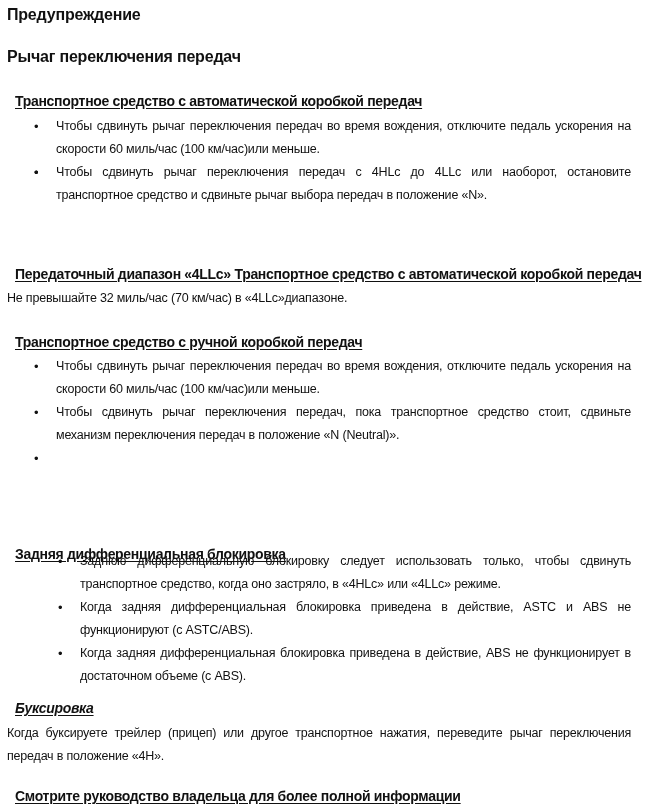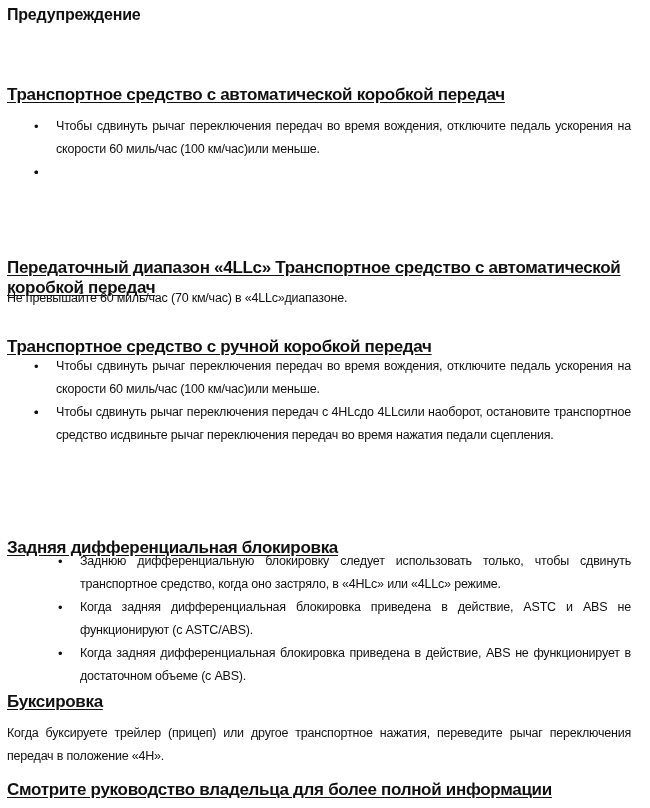--- a/index.html
+++ b/index.html
@@ -7,22 +7,22 @@
     width: 650px; height: 808px; overflow: hidden;
     font-family: "Liberation Sans", "DejaVu Sans", sans-serif;
     color: #111111;
   }
   .page { position: relative; width: 650px; height: 808px; }
   .h1 {
     position: absolute; left: 7px; font-weight: bold; font-size: 16px;
     letter-spacing: -0.2px; margin: 0;
   }
   .sec {
-    position: absolute; left: 7px; font-weight: bold; font-size: 17px;
-    text-decoration: underline; text-underline-offset: 2px; margin: 0;
+    position: absolute; left: 7px; font-weight: bold; font-size: 14px;
+    text-decoration: underline; text-underline-offset: 2px; margin: 8px;
     letter-spacing: -0.3px;
   }
   .para {
     position: absolute; left: 7px; width: 624px; font-size: 12.5px;
     line-height: 23px; text-align: justify; margin: 0; letter-spacing: -0.2px;
   }
   ul.blist { position: absolute; margin: 0; padding: 0; list-style: none; }
   ul.blist li {
     position: relative; font-size: 12.5px; line-height: 23px;
     text-align: justify; letter-spacing: -0.2px; margin-bottom: 0px;
@@ -32,43 +32,44 @@
   }
   .l1 { left: 56px; width: 575px; }
   .l2 { left: 80px; width: 551px; }
 </style>
 </head>
 <body>
 
 <div class="page">
 
   <h1 class="h1" style="top:6px;">Предупреждение</h1>
+  <h2 class="h1" style="top:48px;">Рычаг переключения передач</h2>
 
   <div class="sec" style="top:85px;">Транспортное средство с автоматической коробкой передач</div>
   <ul class="blist l1" style="top:115px;">
     <li><span class="bullet">•</span><span>Чтобы сдвинуть рычаг переключения передач во время вождения, отключите педаль ускорения на скорости 60 миль/час (100 км/час)или меньше.</span></li>
     <li><span class="bullet">•</span></li>
-    <li><span class="bullet">•</span></li>
+    <li><span class="bullet">•</span><span>Чтобы сдвинуть рычаг переключения передач с 4HLc до 4LLc или наоборот, остановите транспортное средство и сдвиньте рычаг выбора передач в положение «N».</span></li>
   </ul>
 
   <div class="sec" style="top:258px;">Передаточный диапазон «4LLc» Транспортное средство с автоматической коробкой передач</div>
-  <p class="para" style="top:287px;">Не превышайте 60 миль/час (70 км/час) в «4LLc»диапазоне.</p>
+  <p class="para" style="top:287px;">Не превышайте 32 миль/час (70 км/час) в «4LLc»диапазоне.</p>
 
-  <div class="sec" style="top:337px;">Транспортное средство с ручной коробкой передач</div>
+  <div class="sec" style="top:326px;">Транспортное средство с ручной коробкой передач</div>
   <ul class="blist l1" style="top:355px;">
     <li><span class="bullet">•</span><span>Чтобы сдвинуть рычаг переключения передач во время вождения, отключите педаль ускорения на скорости 60 миль/час (100 км/час)или меньше.</span></li>
+    <li><span class="bullet">•</span><span>Чтобы сдвинуть рычаг переключения передач, пока транспортное средство стоит, сдвиньте механизм переключения передач в положение «N (Neutral)».</span></li>
     <li><span class="bullet">•</span></li>
-    <li><span class="bullet">•</span><span>Чтобы сдвинуть рычаг переключения передач с 4HLcдо 4LLcили наоборот, остановите транспортное средство исдвиньте рычаг переключения передач во время нажатия педали сцепления.</span></li>
   </ul>
 
   <div class="sec" style="top:538px;">Задняя дифференциальная блокировка</div>
   <ul class="blist l2" style="top:550px;">
     <li><span class="bullet">•</span><span>Заднюю дифференциальную блокировку следует использовать только, чтобы сдвинуть транспортное средство, когда оно застряло, в «4HLc» или «4LLc» режиме.</span></li>
     <li><span class="bullet">•</span><span>Когда задняя дифференциальная блокировка приведена в действие, ASTC и ABS не функционируют (с ASTC/ABS).</span></li>
     <li><span class="bullet">•</span><span>Когда задняя дифференциальная блокировка приведена в действие, ABS не функционирует в достаточном объеме (с ABS).</span></li>
   </ul>
 
-  <div class="sec" style="top:692px;">Буксировка</div>
+  <div class="sec" style="top:692px;font-style:italic;">Буксировка</div>
   <p class="para" style="top:722px;">Когда буксируете трейлер (прицеп) или другое транспортное нажатия, переведите рычаг переключения передач в положение «4H».</p>
 
   <div class="sec" style="top:780px;">Смотрите руководство владельца для более полной информации</div>
 
 </div>
 
 </body></html>

